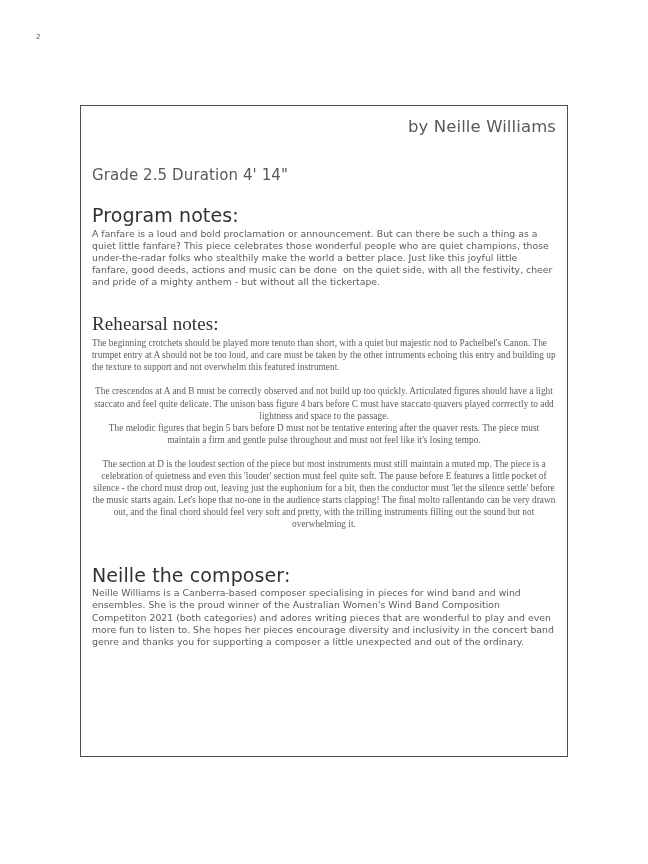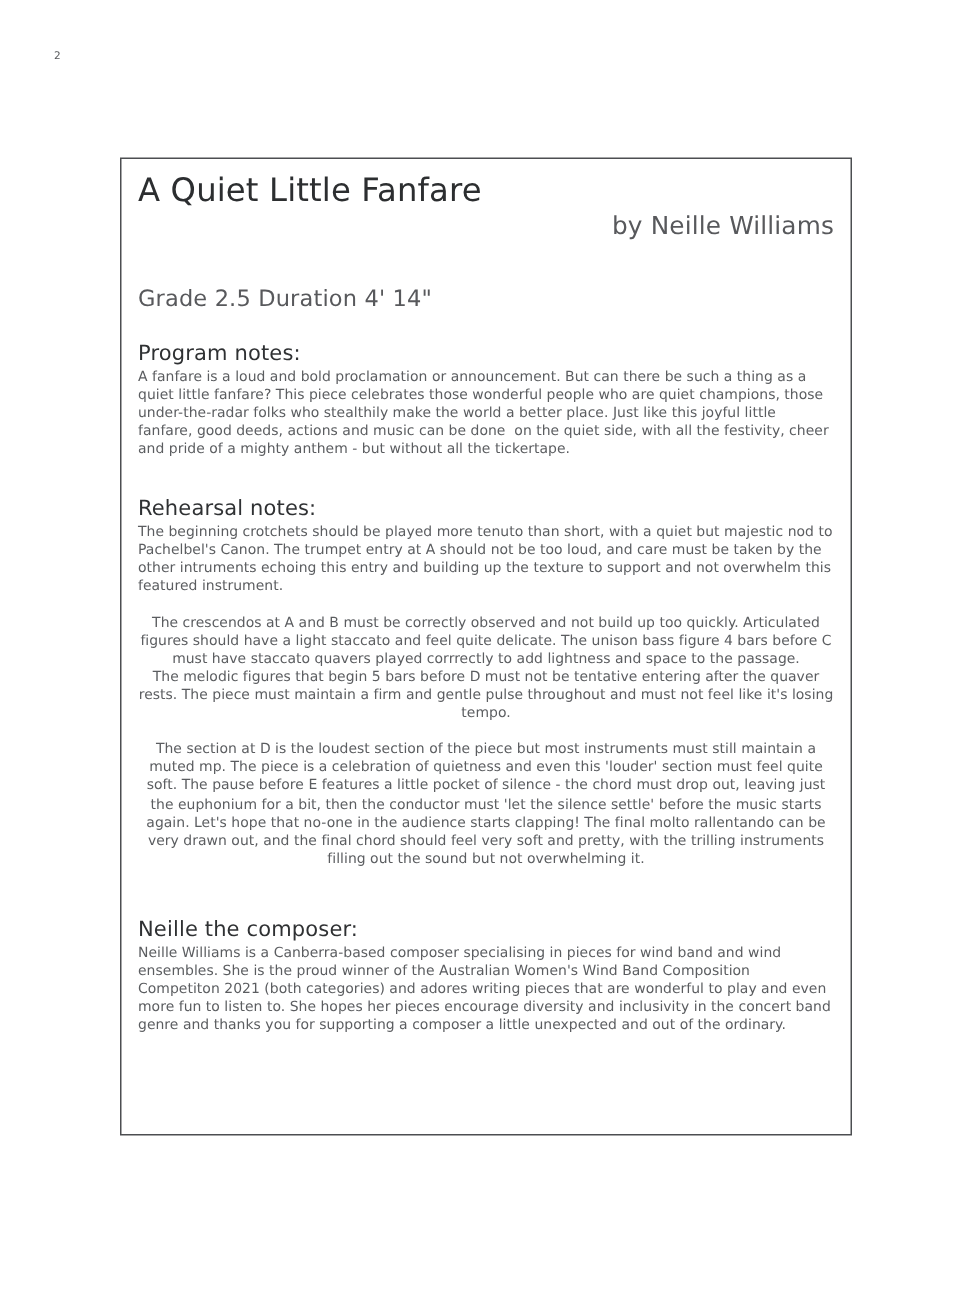--- a/index.html
+++ b/index.html
@@ -68,27 +68,28 @@
     margin: 29px 0 0 0;
     line-height: 1.2;
     letter-spacing: 0.1px;
   }
 
   .section {
     margin-top: 20px;
   }
   .section.rehearsal {
     margin-top: 25px;
+    font-family: Liberation Serif, serif;
   }
   .section.composer {
     margin-top: 33px;
   }
 
   .section-heading {
-    font-size: 14px;
+    font-size: 19px;
     color: #2f3133;
     margin: 0 0 1px 0;
     font-weight: normal;
     line-height: 1.2;
     letter-spacing: 0.1px;
   }
 
   .body-para {
     font-size: 9.3px;
     color: #5b5d60;
@@ -105,21 +106,20 @@
   }
 </style>
 </head>
 <body>
 
 <div class="page-number">2</div>
 
 <div class="doc-frame">
   <div class="doc-inner">
 
-    <h1 class="title">A Quiet Little Fanfare</h1>
 
     <div class="byline">by Neille Williams</div>
 
     <div class="grade-line">Grade 2.5 Duration 4' 14"</div>
 
     <div class="section program">
       <h2 class="section-heading">Program notes:</h2>
       <p class="body-para">A fanfare is a loud and bold proclamation or announcement. But can there be such a thing as a quiet little fanfare? This piece celebrates those wonderful people who are quiet champions, those under-the-radar folks who stealthily make the world a better place. Just like this joyful little fanfare, good deeds, actions and music can be done  on the quiet side, with all the festivity, cheer and pride of a mighty anthem - but without all the tickertape.</p>
     </div>
 

